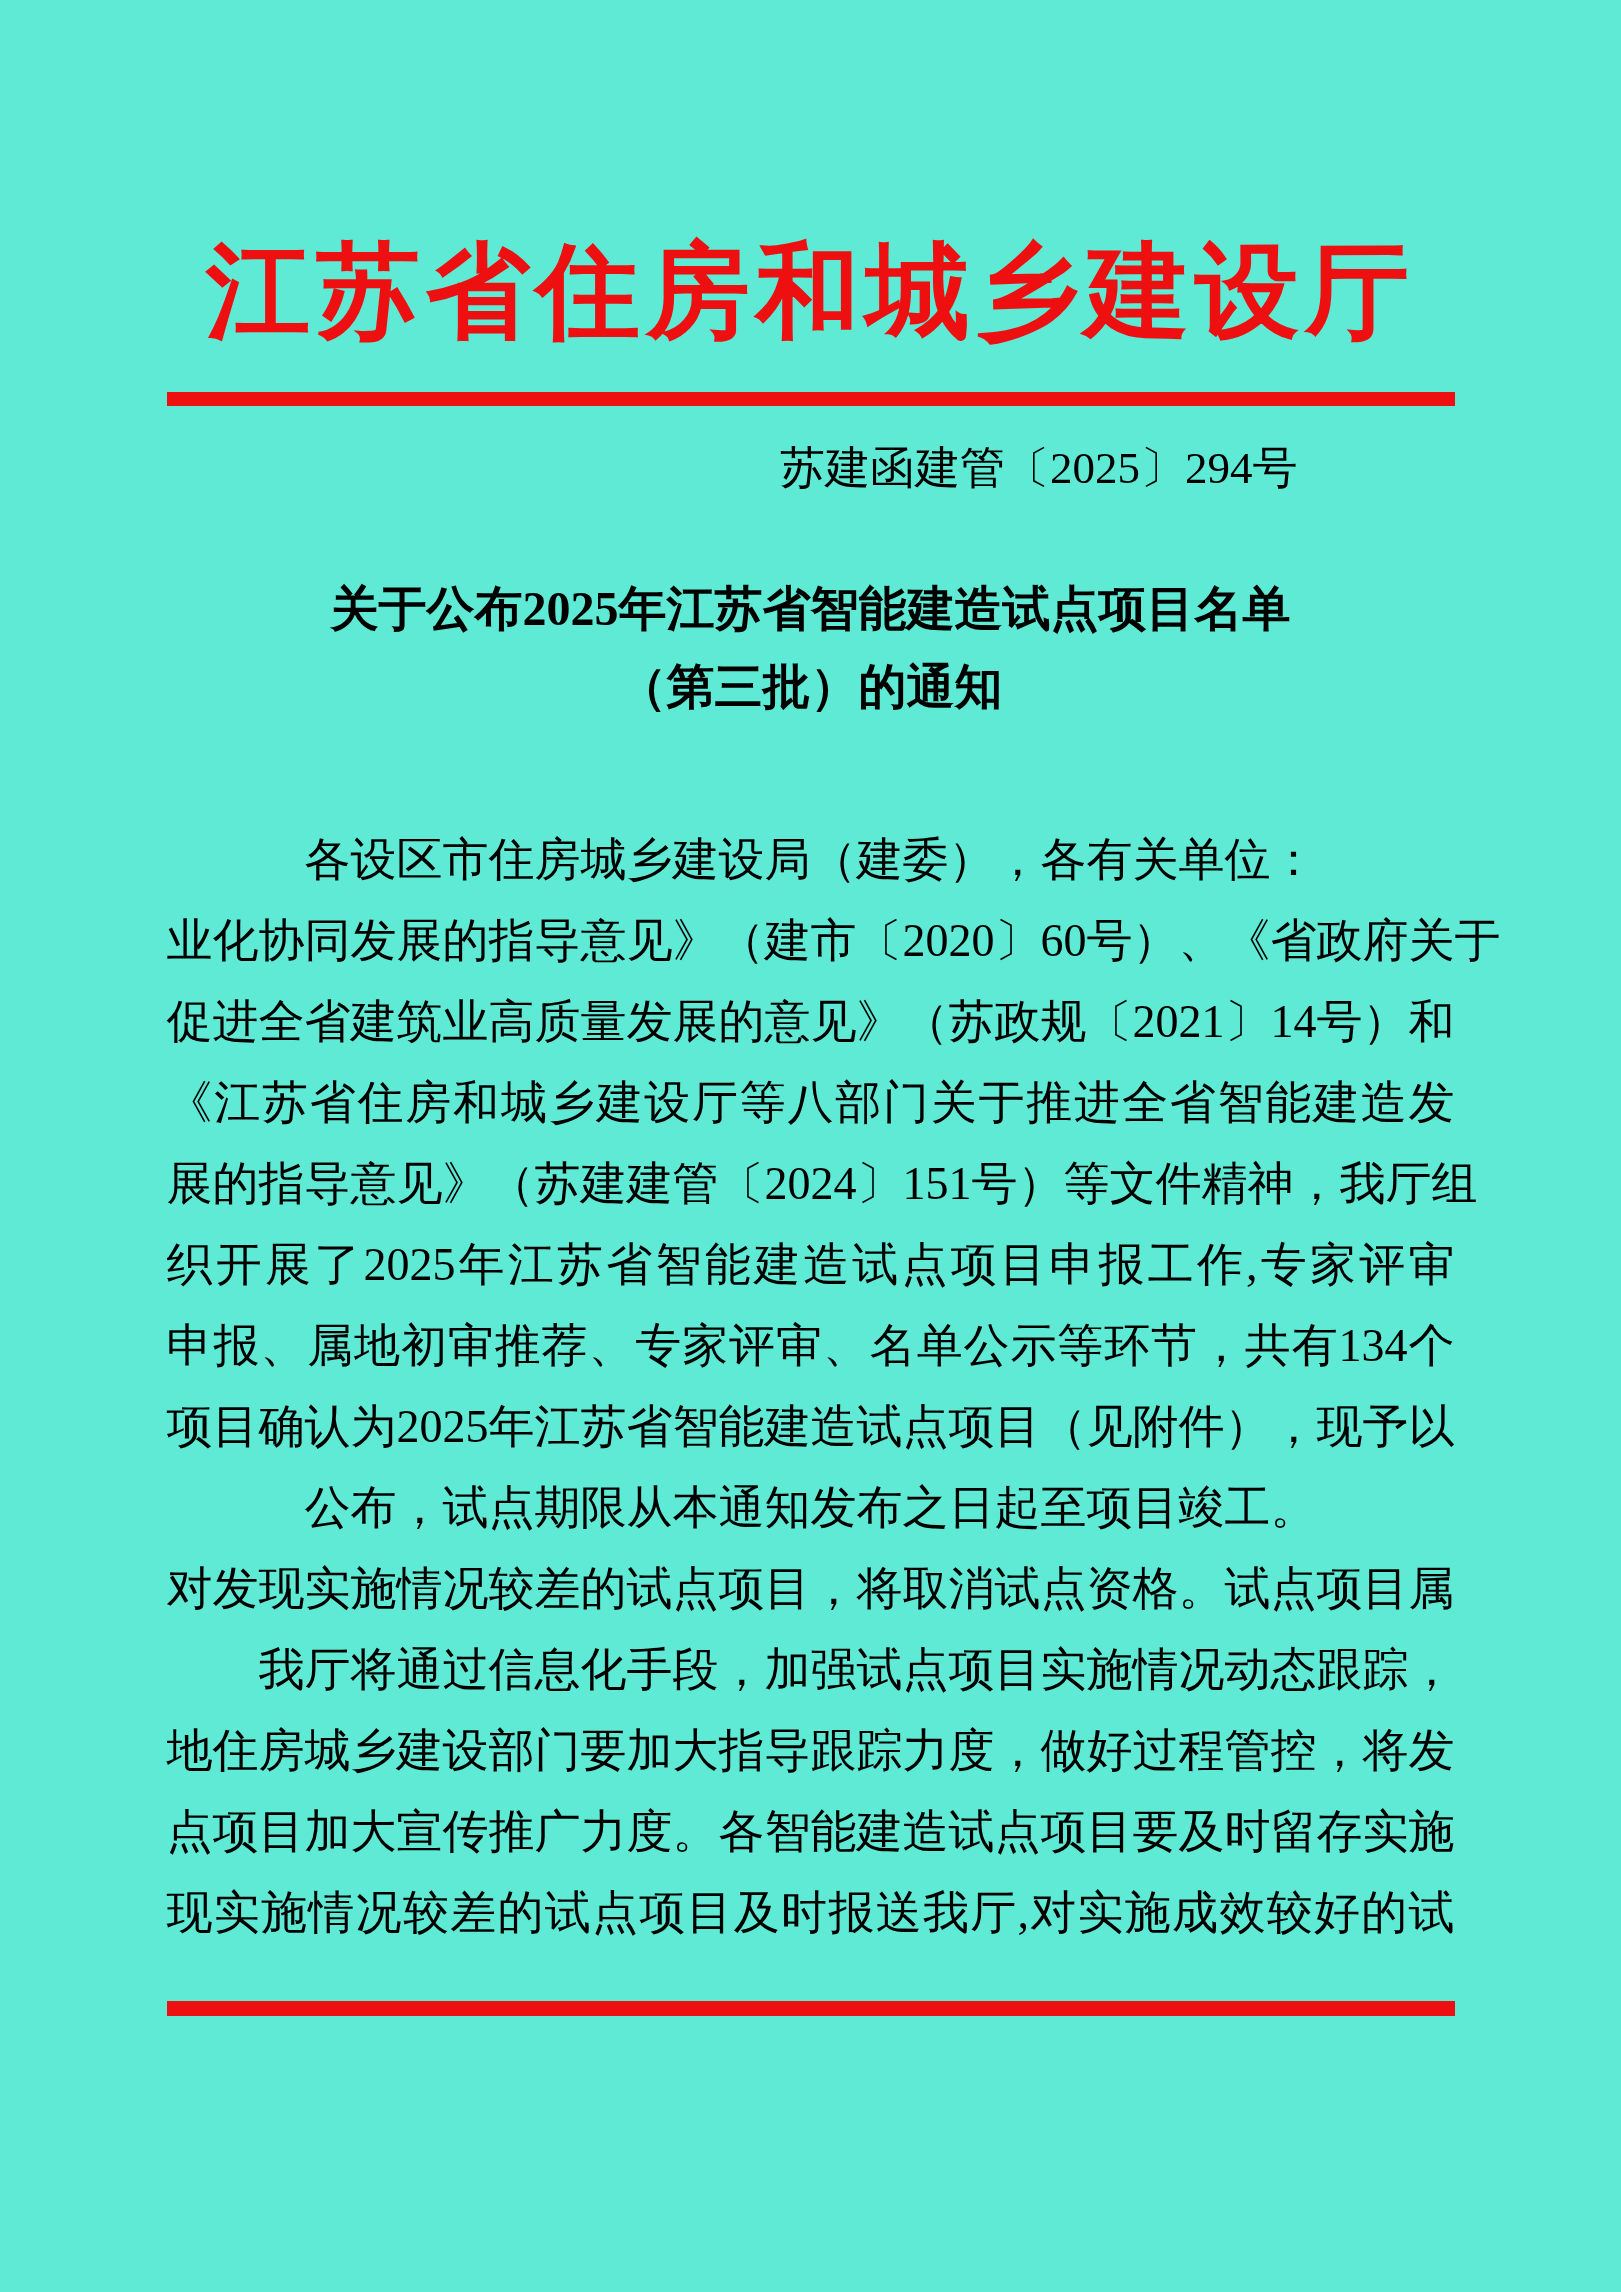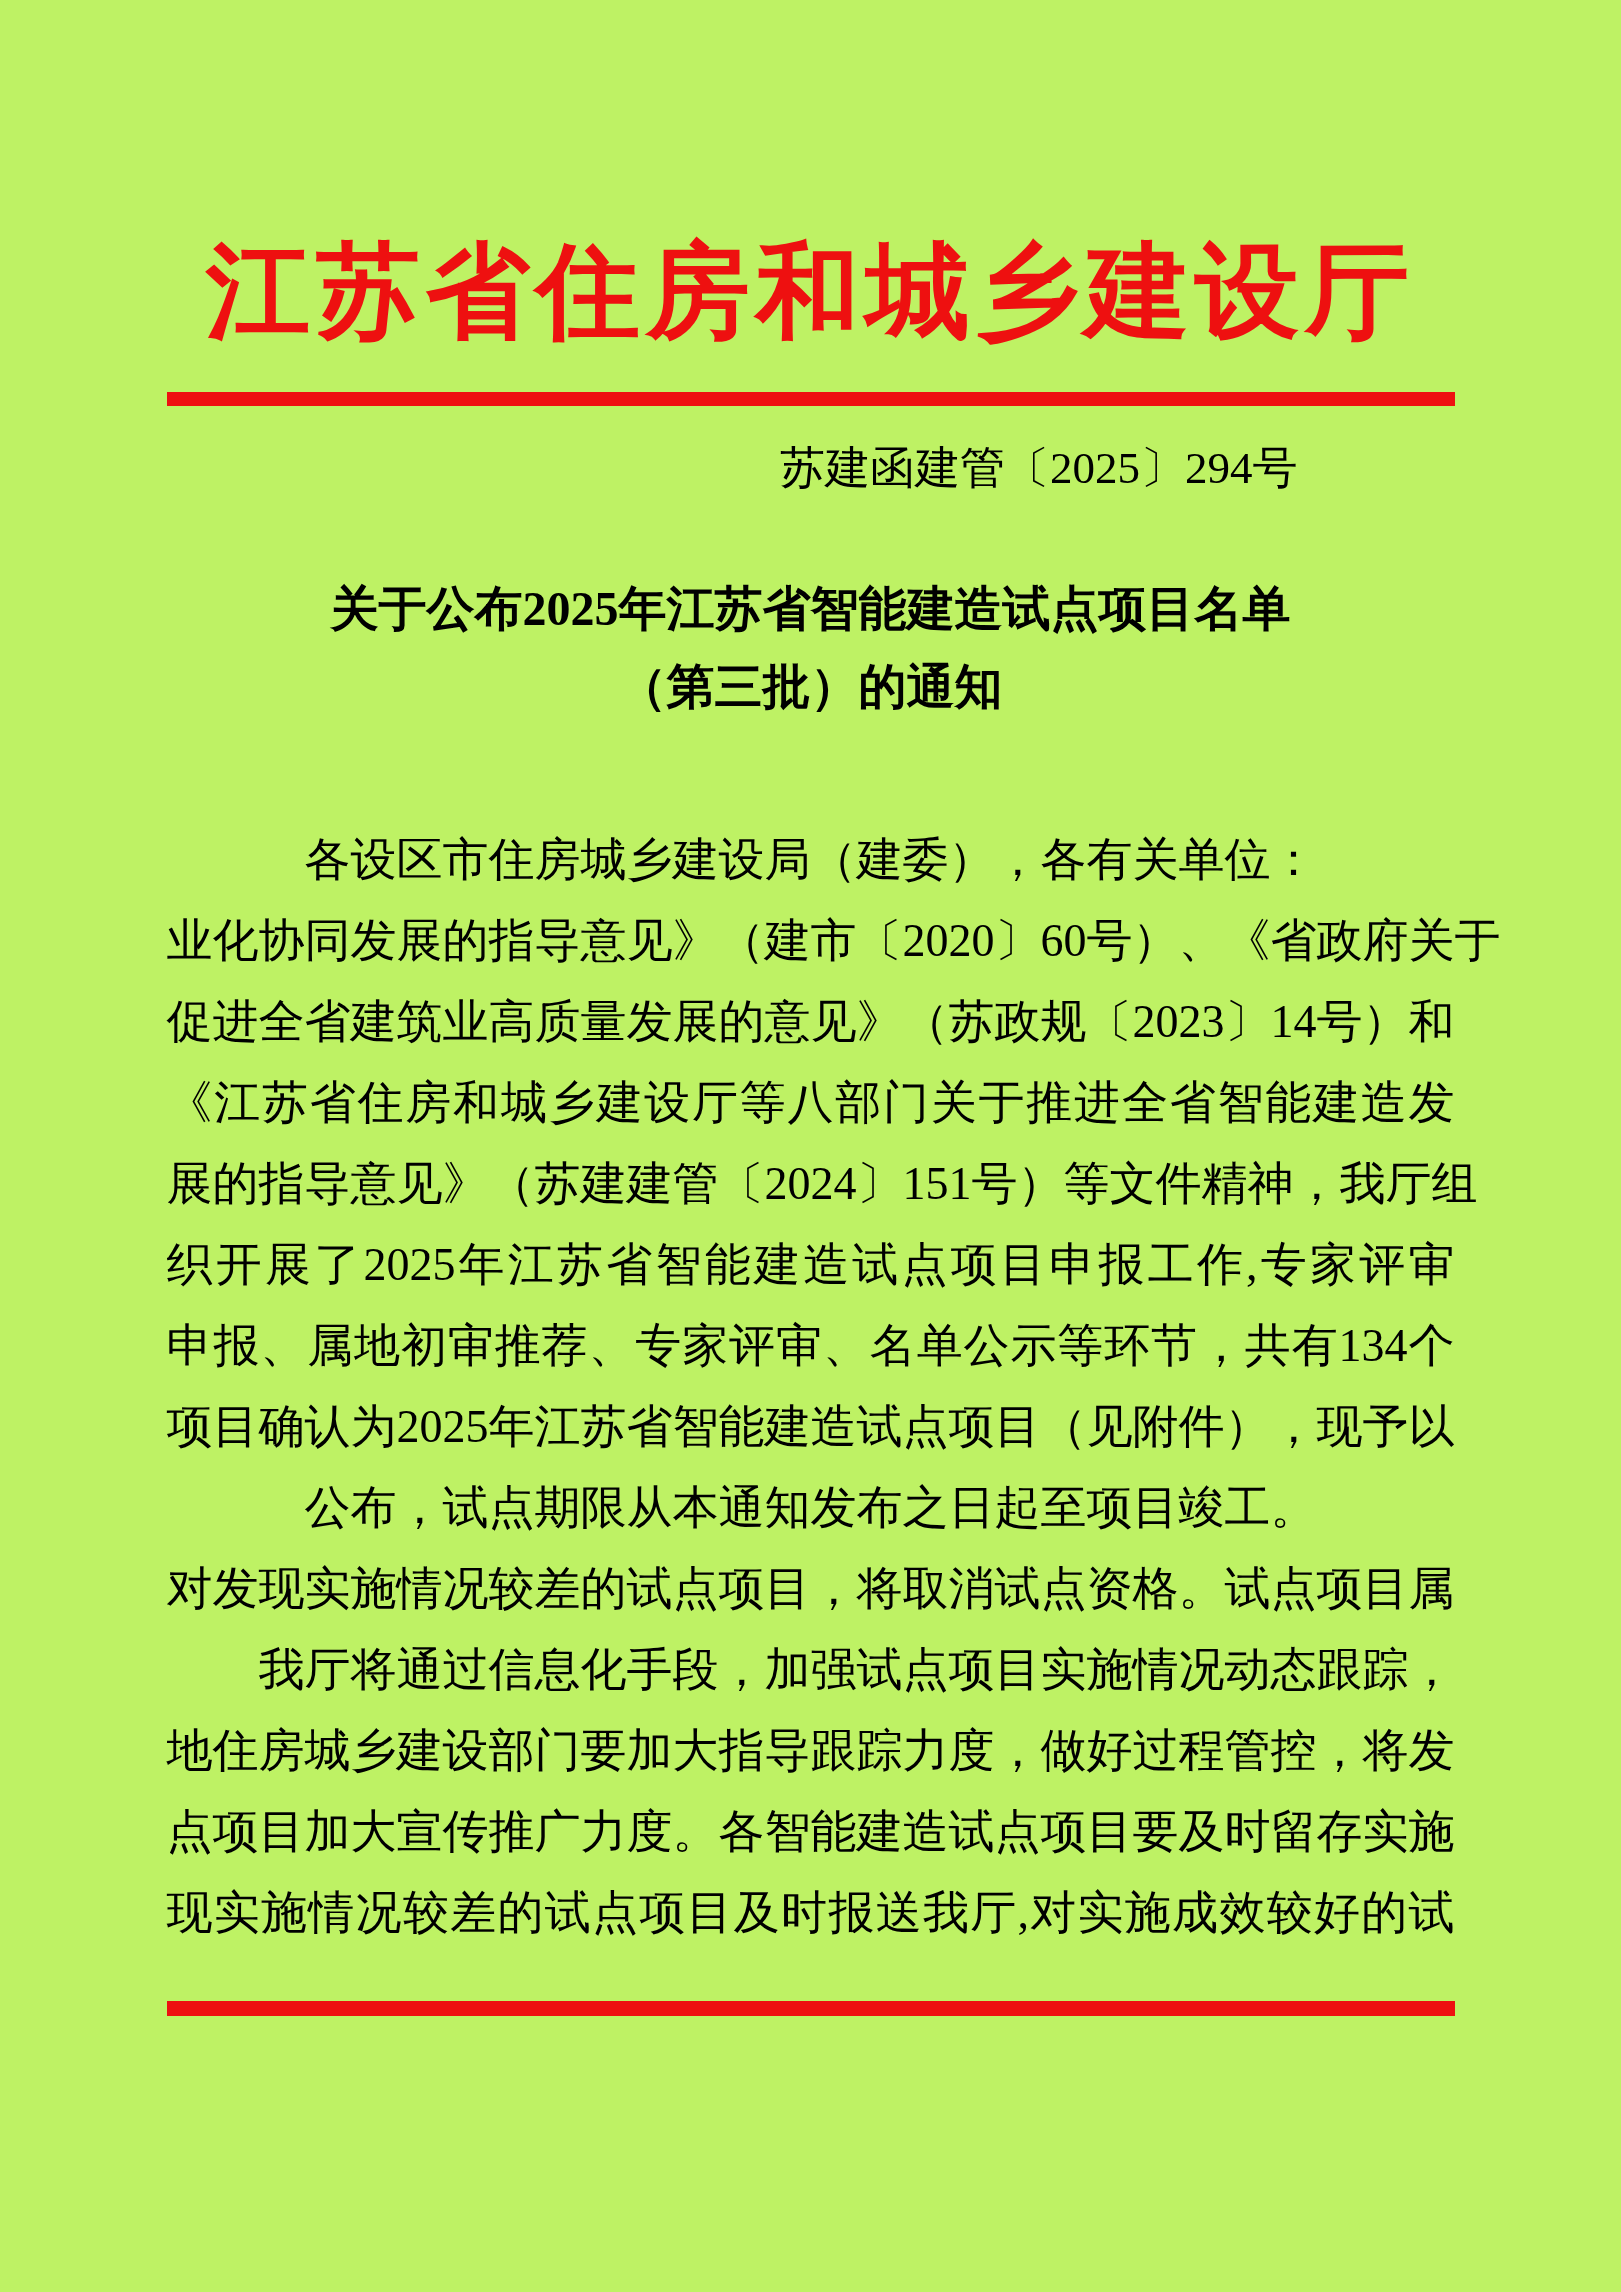--- a/index.html
+++ b/index.html
@@ -5,21 +5,21 @@
   :root { --accent-red: #ee1010; --ink: #000000; }
   * { margin: 0; padding: 0; box-sizing: border-box; }
   html, body { background: #ffffff; }
   body { font-family: "Liberation Serif", "DejaVu Serif", serif; }
 
   .page {
     position: relative;
     width: 1621px;
     height: 2293px;
     margin: 0 auto;
-    background: #bef264;
+    background: #5eead4;
     overflow: hidden;
     color: var(--ink);
   }
   .content {
     width: 1288px;          
     margin: 0 auto;
     padding-top: 230px;
   }
 
   
@@ -97,21 +97,21 @@
     <div class="doc-number">苏建函建管〔2025〕294号</div>
 
     <div class="doc-title">
       <div>关于公布2025年江苏省智能建造试点项目名单</div>
       <div>（第三批）的通知</div>
     </div>
 
     <div class="body-text">
       <div class="line nojust">各设区市住房城乡建设局（建委），各有关单位：</div>
       <div class="line">业化协同发展的指导意见》（建市〔2020〕60号）、《省政府关于</div>
-      <div class="line">促进全省建筑业高质量发展的意见》（苏政规〔2023〕14号）和</div>
+      <div class="line">促进全省建筑业高质量发展的意见》（苏政规〔2021〕14号）和</div>
       <div class="line">《江苏省住房和城乡建设厅等八部门关于推进全省智能建造发</div>
       <div class="line">展的指导意见》（苏建建管〔2024〕151号）等文件精神，我厅组</div>
       <div class="line">织开展了2025年江苏省智能建造试点项目申报工作,专家评审</div>
       <div class="line">申报、属地初审推荐、专家评审、名单公示等环节，共有134个</div>
       <div class="line">项目确认为2025年江苏省智能建造试点项目（见附件），现予以</div>
       <div class="line nojust">公布，试点期限从本通知发布之日起至项目竣工。</div>
       <div class="line">对发现实施情况较差的试点项目，将取消试点资格。试点项目属</div>
       <div class="line indent">我厅将通过信息化手段，加强试点项目实施情况动态跟踪，</div>
       <div class="line">地住房城乡建设部门要加大指导跟踪力度，做好过程管控，将发</div>
       <div class="line">点项目加大宣传推广力度。各智能建造试点项目要及时留存实施</div>

